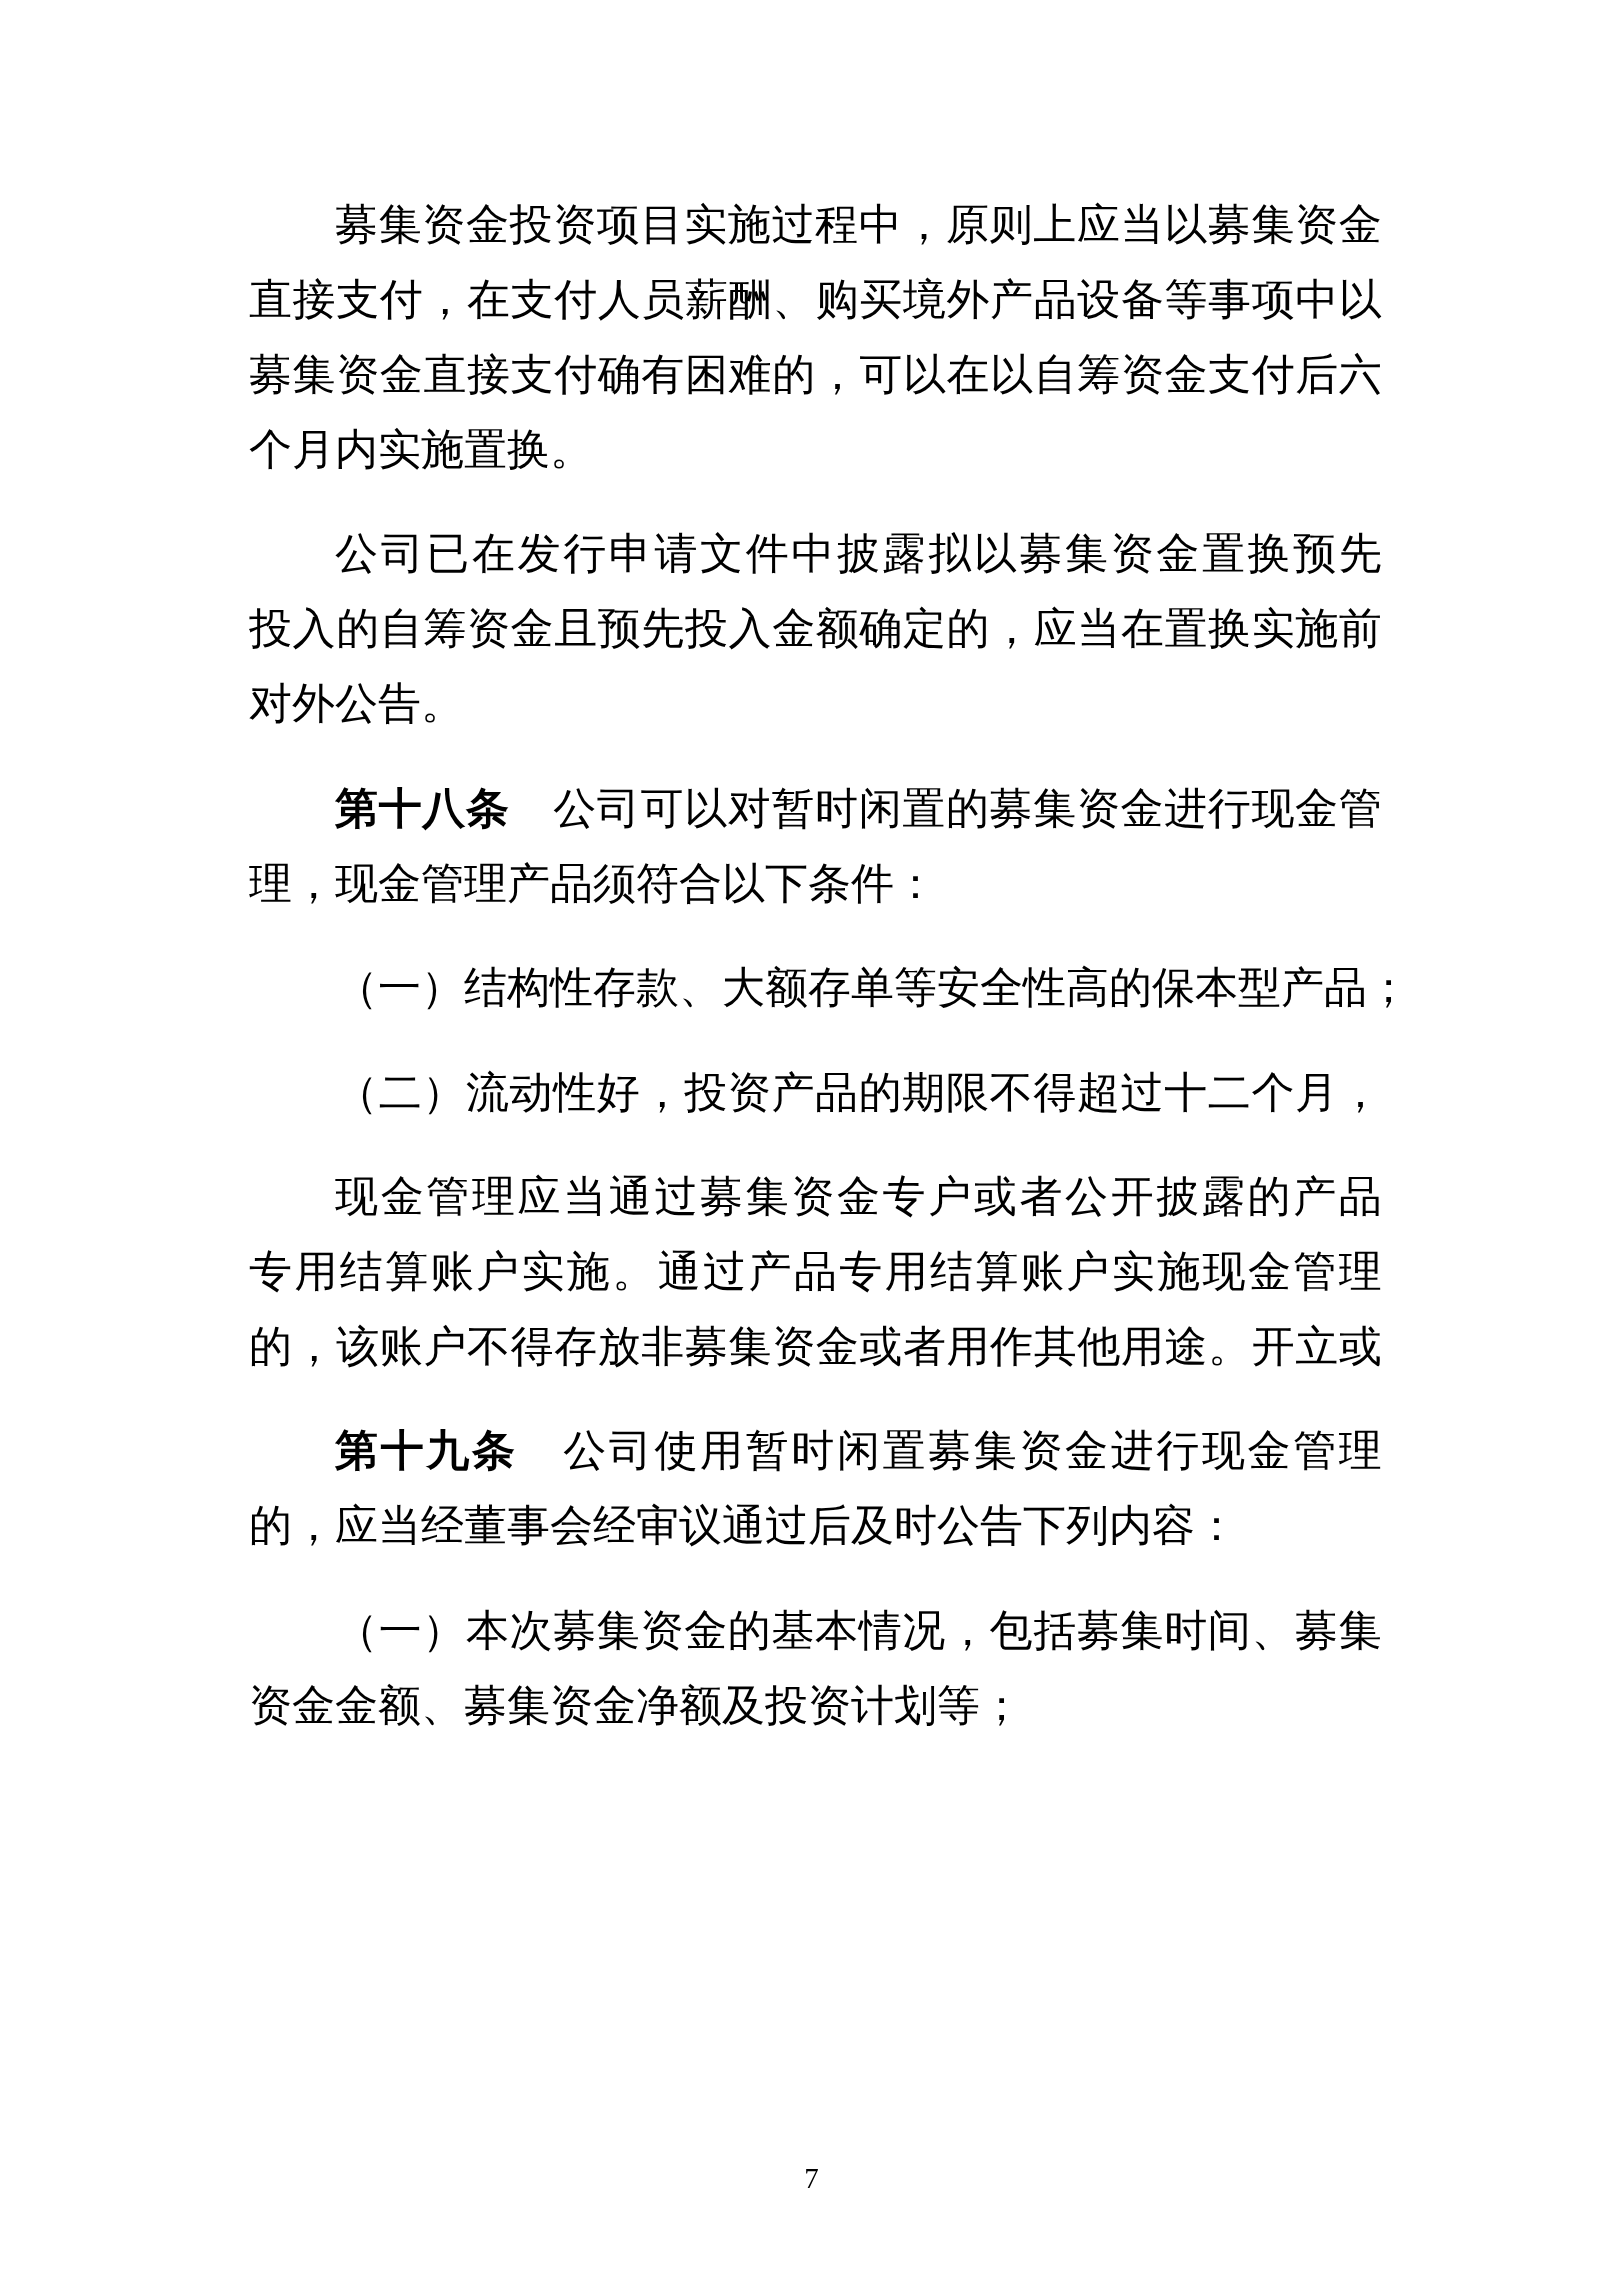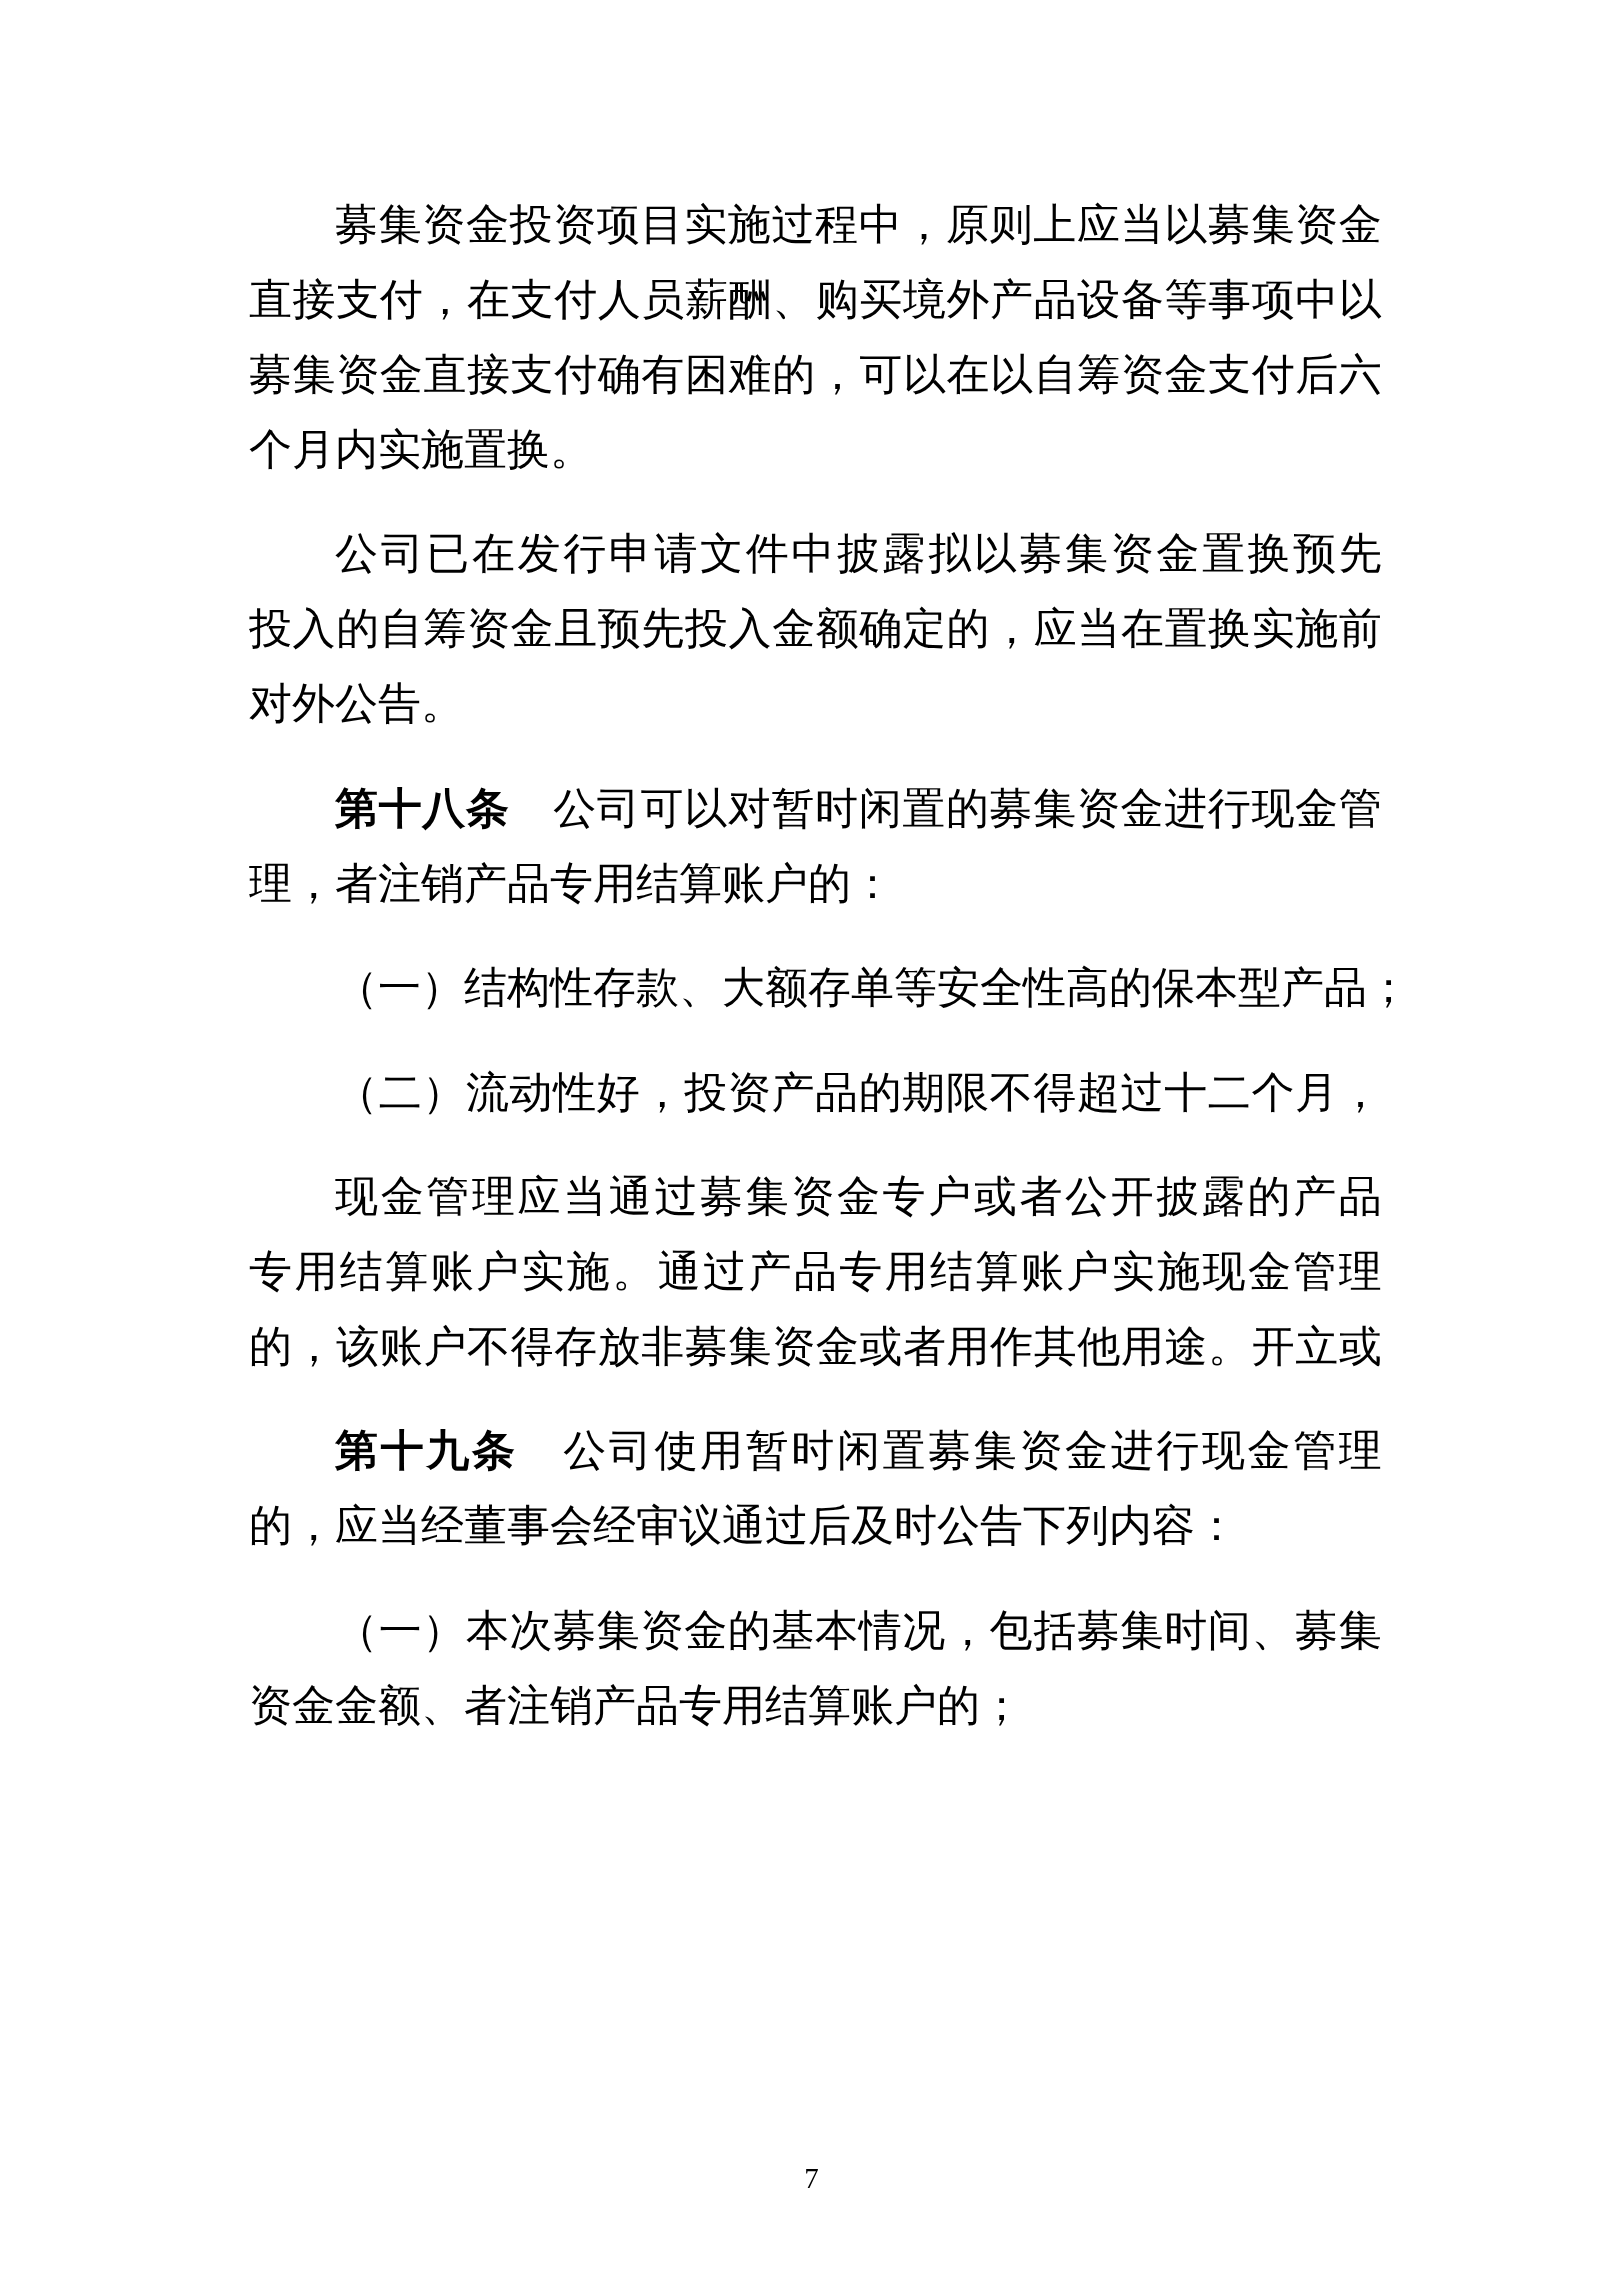--- a/index.html
+++ b/index.html
@@ -222,21 +222,21 @@
           <span>募</span>
           <span>集</span>
           <span>资</span>
           <span>金</span>
           <span>进</span>
           <span>行</span>
           <span>现</span>
           <span>金</span>
           <span>管</span>
         </div>
-        <div class="line">理，者注销产品专用结算账户的：</div>
+        <div class="line">理，现金管理产品须符合以下条件：</div>
       </div>
       <div class="para">
         <div class="line indent fill">
           <span>（</span>
           <span>一</span>
           <span>）</span>
           <span>结</span>
           <span>构</span>
           <span>性</span>
           <span>存</span>
@@ -418,18 +418,18 @@
           <span>包</span>
           <span>括</span>
           <span>募</span>
           <span>集</span>
           <span>时</span>
           <span>间</span>
           <span>、</span>
           <span>募</span>
           <span>集</span>
         </div>
-        <div class="line">资金金额、者注销产品专用结算账户的；</div>
+        <div class="line">资金金额、募集资金净额及投资计划等；</div>
       </div>
     </div>
   <div class="page-number">7</div>
 </div>
 
 
 </body></html>

